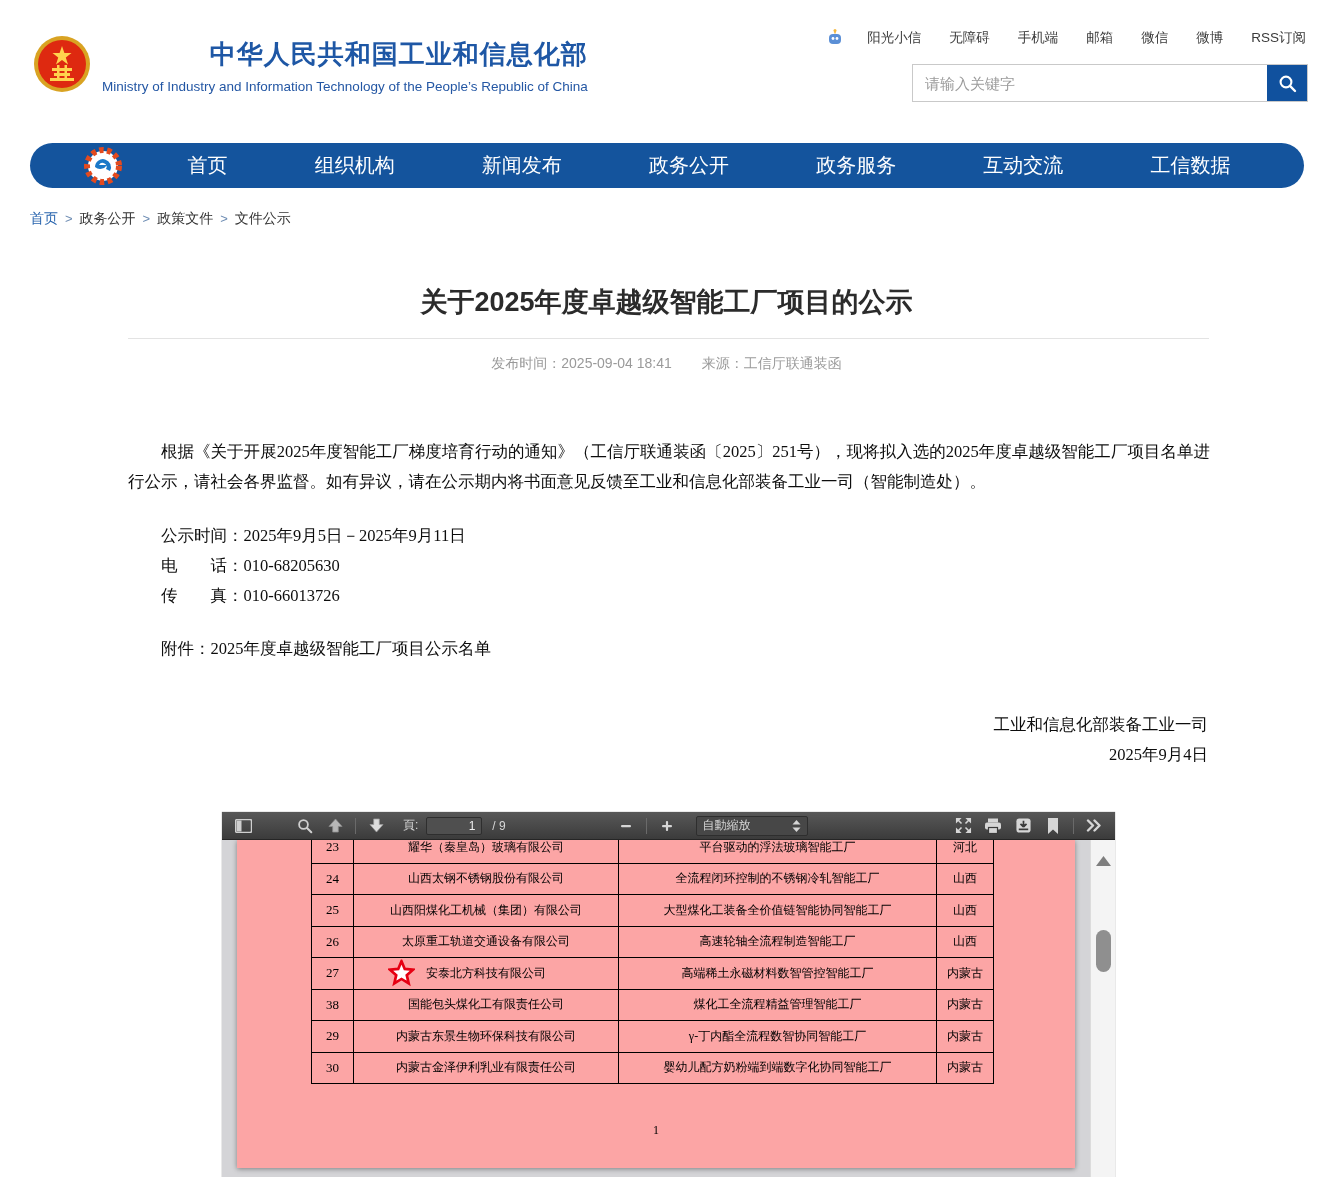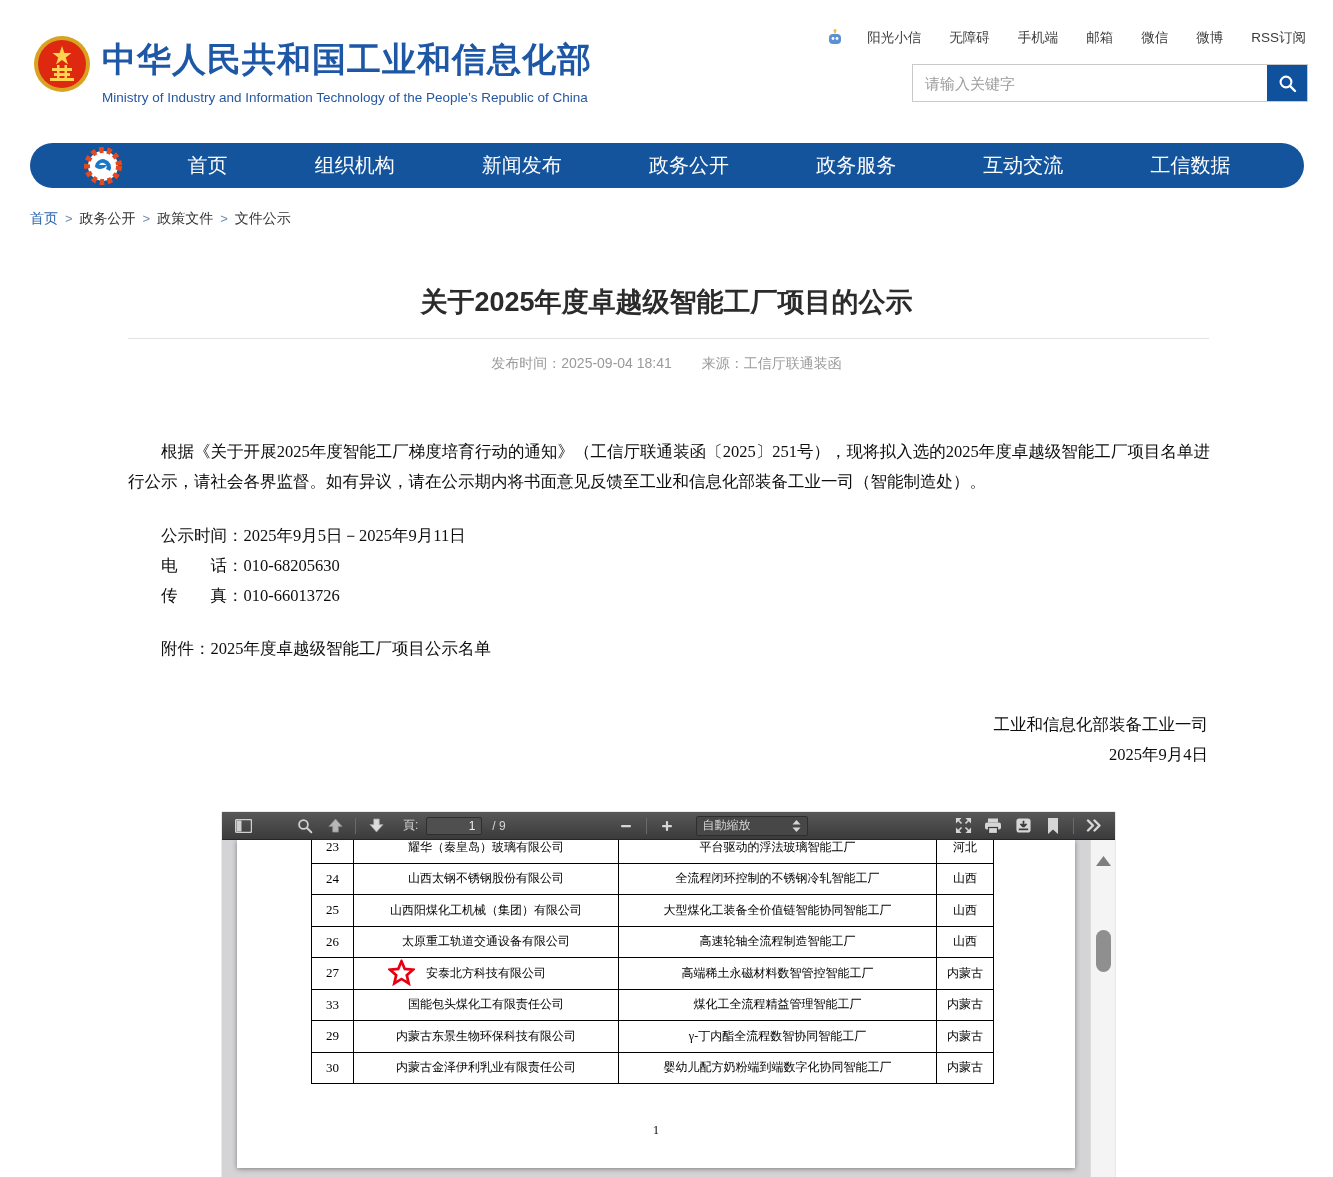--- a/index.html
+++ b/index.html
@@ -6,21 +6,21 @@
   html,body { background:#fff; }
   body {
     width:1333px; height:1177px; position:relative;
     font-family:"Liberation Sans", sans-serif; color:#333; overflow:hidden;
   }
 
   
   .site-header { position:absolute; left:0; top:0; width:1333px; height:133px; background:#fff; }
   .emblem { position:absolute; left:33px; top:34px; width:58px; height:60px; }
   .brand { position:absolute; left:102px; top:37px; }
-  .brand-title { font-size:34px; font-weight:bold; color:#1e57a5; letter-spacing:1px;text-align:right; }
+  .brand-title { font-size:26px; font-weight:bold; color:#1e57a5; letter-spacing:1px;text-align:right; }
   .brand-sub { font-size:13.5px; color:#2457a4; margin-top:7px; }
 
   .top-links { position:absolute; right:27px; top:28px; display:flex; align-items:center; gap:19px;
     font-size:13.5px; color:#3a3a3a; }
   .top-links .tlink { cursor:pointer; white-space:nowrap;margin-left:9px; }
   .robot-ico { width:20px; height:20px; margin-right:-6px; }
 
   .search-bar { position:absolute; left:912px; top:64px; width:396px; height:38px;
     border:1px solid #c9c9c9; background:#0f766e; display:flex; }
   .search-input { flex:1; border:none; outline:none; padding:0 12px; font-size:15px; color:#333;
@@ -72,21 +72,21 @@
   .pg-label { margin:0 4px 0 10px; }
   .pg-input { width:56px; height:18px; background:#4f4f4f; border:1px solid #2e2e2e;
     border-radius:2px; color:#eee; text-align:right; font-size:12px; padding-right:6px;
     font-family:"Liberation Sans",sans-serif; }
   .pg-total { margin-left:6px; }
   .zoom-select { width:112px; height:20px; background:#474747; border:1px solid #2e2e2e;
     border-radius:2px; display:flex; align-items:center; padding:0 6px; cursor:pointer; }
   .zoom-select .zs-label { flex:1; }
 
   .pdf-body { position:absolute; left:0; top:28px; width:893px; height:337px; overflow:hidden; }
-  .pdf-page { position:absolute; left:15px; top:0; width:838px; height:328px; background:#ffffff;
+  .pdf-page { position:absolute; left:15px; top:0; width:838px; height:328px; background:#fca5a5;
     box-shadow:0 1px 5px rgba(0,0,0,.4); overflow:hidden; }
 
   .doc-table { position:absolute; left:74px; top:-9px; border-collapse:collapse;
     font-family:"Liberation Serif","DejaVu Serif",serif; font-size:12px; color:#000; table-layout:fixed; }
   .doc-table td { border:1px solid #000; text-align:center; vertical-align:middle;
     height:31.5px; padding:0 2px; overflow:hidden; white-space:nowrap; }
   .doc-table td.c-no { width:42px; font-size:13px; }
   .doc-table td.c-company { width:265px; }
   .doc-table td.c-project { width:318px; }
   .doc-table td.c-province { width:57px; }
@@ -324,21 +324,21 @@
             </tr>
             <tr>
               <td class="c-no">27</td>
               <td class="c-company has-star"><span class="red-star"><svg width="27" height="27" viewBox="0 0 24 24">
                     <polygon points="12,1.5 14.9,8.4 22.4,9 16.7,13.9 18.4,21.2 12,17.3 5.6,21.2 7.3,13.9 1.6,9 9.1,8.4" fill="#fff" stroke="#e60012" stroke-width="2.4" stroke-linejoin="miter"></polygon>
                   </svg></span>安泰北方科技有限公司</td>
               <td class="c-project">高端稀土永磁材料数智管控智能工厂</td>
               <td class="c-province">内蒙古</td>
             </tr>
             <tr>
-              <td class="c-no">33</td>
+              <td class="c-no">38</td>
               <td class="c-company">国能包头煤化工有限责任公司</td>
               <td class="c-project">煤化工全流程精益管理智能工厂</td>
               <td class="c-province">内蒙古</td>
             </tr>
             <tr>
               <td class="c-no">29</td>
               <td class="c-company">内蒙古东景生物环保科技有限公司</td>
               <td class="c-project">γ-丁内酯全流程数智协同智能工厂</td>
               <td class="c-province">内蒙古</td>
             </tr>

